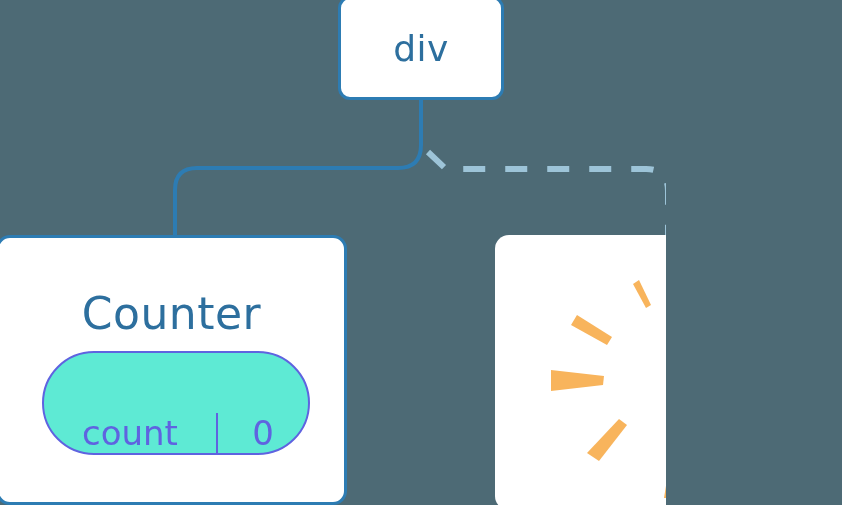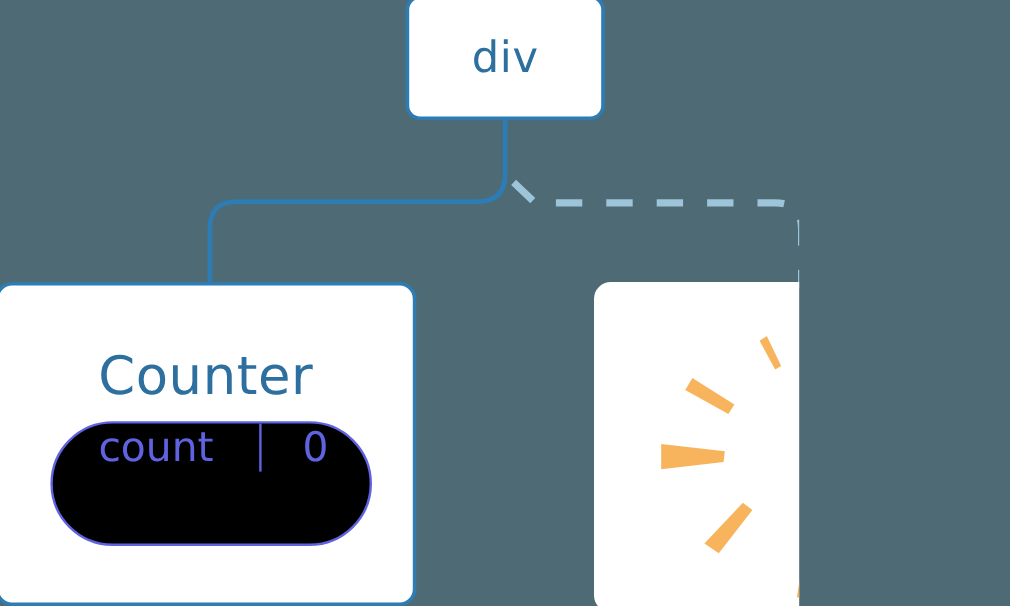--- a/index.html
+++ b/index.html
@@ -68,23 +68,23 @@
   
   .state-pill {
     position: absolute;
     left: 42px;
     top: 351px;
     width: 268px;
     height: 104px;
     border: 2.5px solid #5f63e0;
     border-radius: 52px;
     box-sizing: border-box;
-    background: #000000;
+    background: #5eead4;
     display: flex;
-    align-items: flex-start;
+    align-items: flex-end;
   }
   .state-pill .pill-key {
     flex: 0 0 172px;
     display: flex;
     align-items: center;
     justify-content: center;
     color: #5f63e0;
     font-size: 34px;
     border-right: 2.5px solid #5f63e0;
   }

